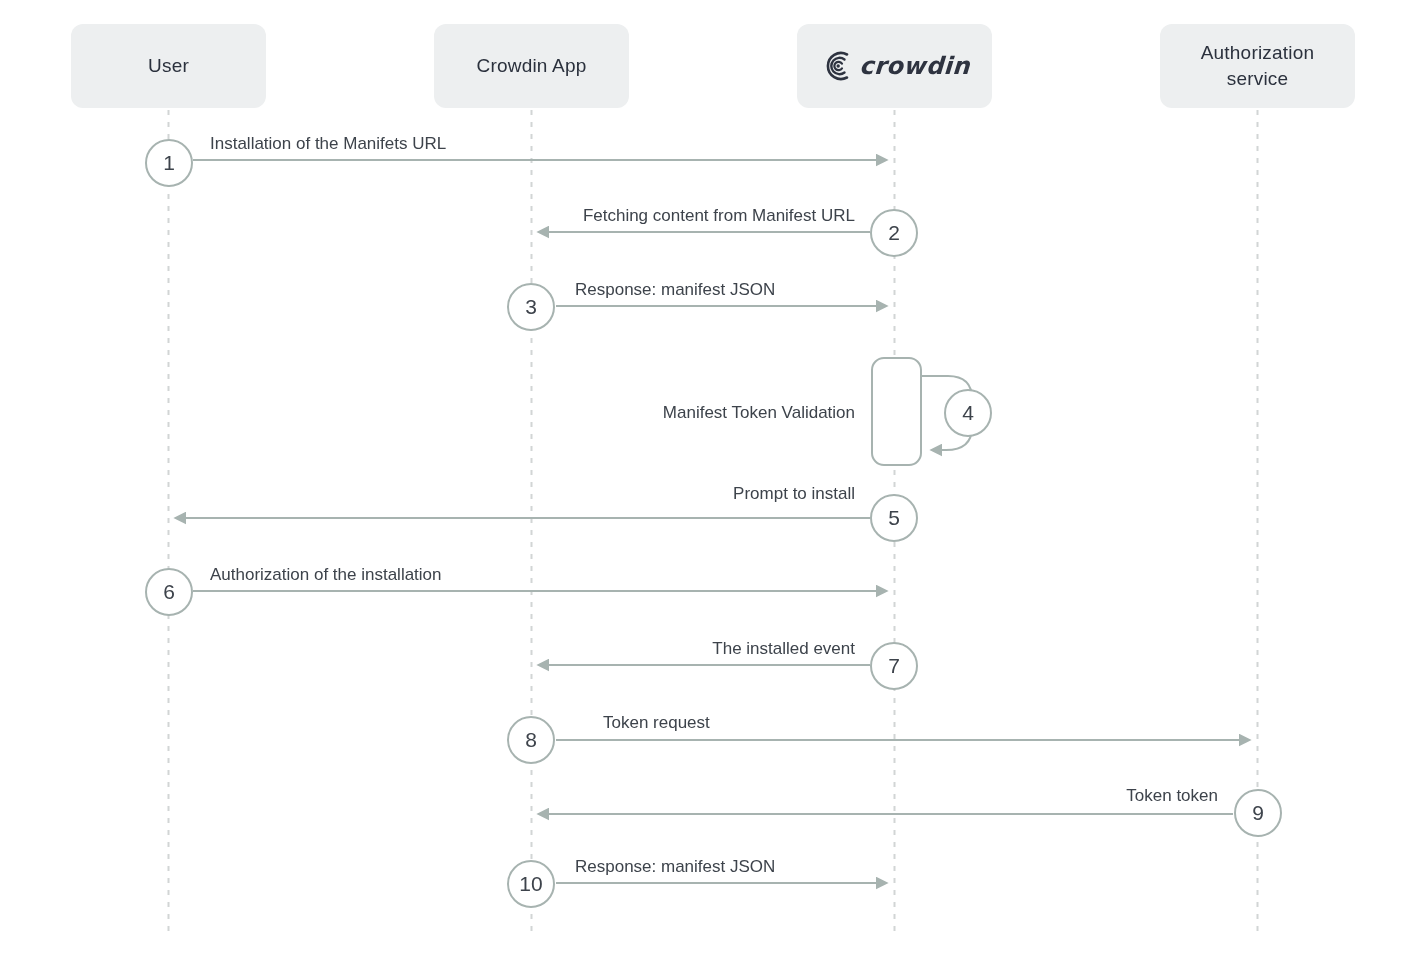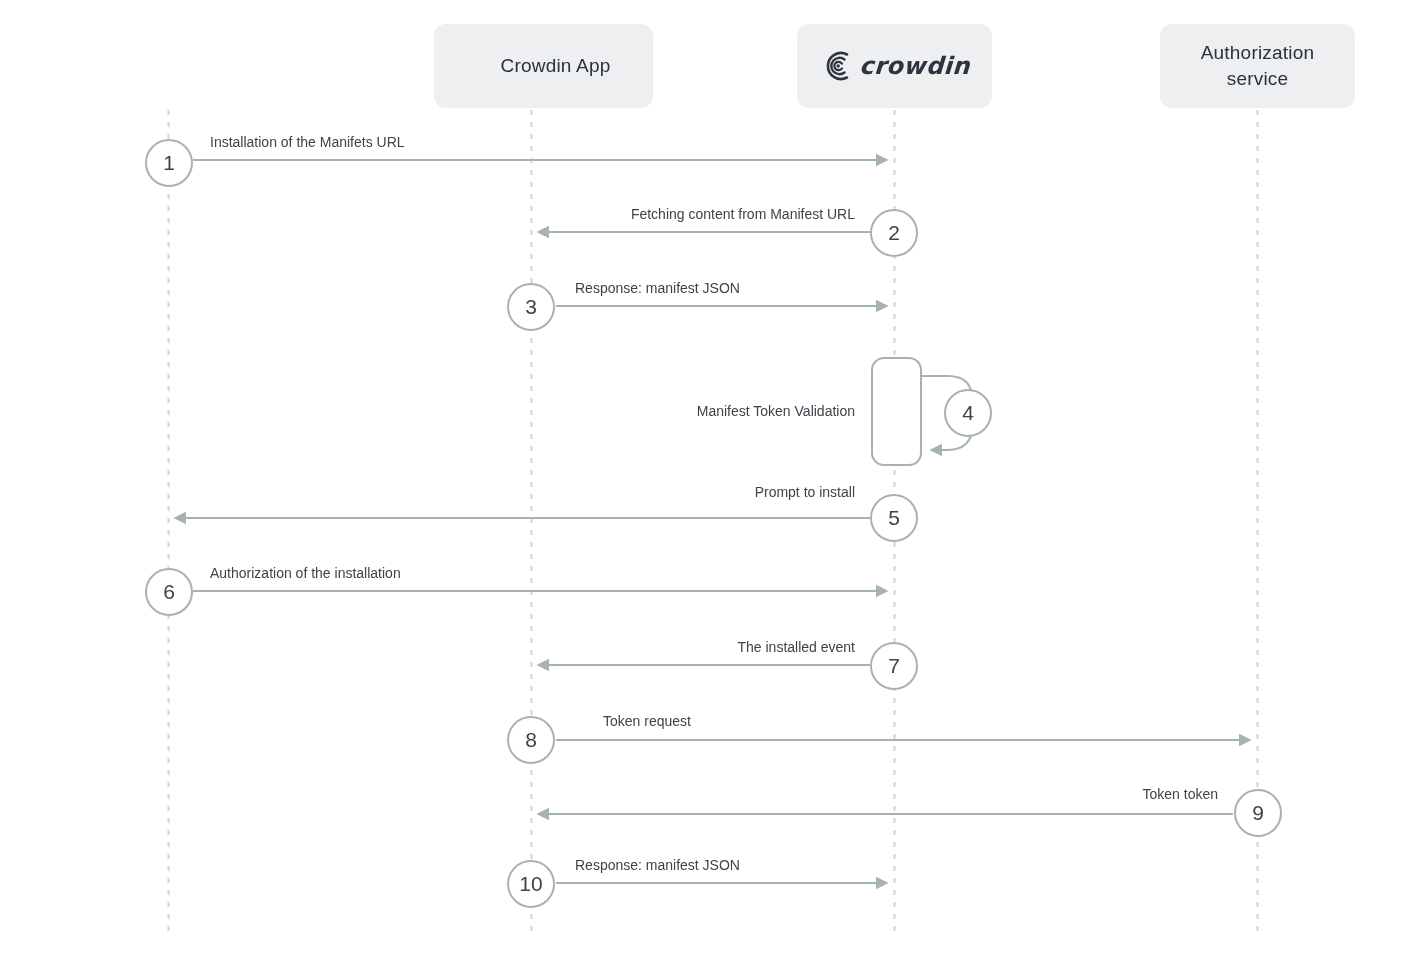--- a/index.html
+++ b/index.html
@@ -64,21 +64,21 @@
     box-sizing: border-box;
     display: flex;
     align-items: center;
     justify-content: center;
     font-size: 21px;
     color: #3d434b;
     z-index: 3;
   }
   .msg {
     position: absolute;
-    font-size: 14px;
+    font-size: 17px;
     color: #3d434b;
     white-space: nowrap;
     z-index: 2;
   }
   .msg.align-right {
     text-align: center;
   }
 </style>
 </head>
 <body>
@@ -105,22 +105,25 @@
     <path d="M 921 376 L 948 376 Q 972 376 972 399 L 972 427 Q 972 450 946 450 L 932 450" fill="none" stroke="#a7b3b0" stroke-width="2" marker-end="url(#arrow)"></path>
 
     <line x1="870" y1="518" x2="176" y2="518" stroke="#a7b3b0" stroke-width="2" marker-end="url(#arrow)"></line>
     <line x1="193" y1="591" x2="886" y2="591" stroke="#a7b3b0" stroke-width="2" marker-end="url(#arrow)"></line>
     <line x1="870" y1="665" x2="539" y2="665" stroke="#a7b3b0" stroke-width="2" marker-end="url(#arrow)"></line>
     <line x1="556" y1="740" x2="1249" y2="740" stroke="#a7b3b0" stroke-width="2" marker-end="url(#arrow)"></line>
     <line x1="1233" y1="814" x2="539" y2="814" stroke="#a7b3b0" stroke-width="2" marker-end="url(#arrow)"></line>
     <line x1="556" y1="883" x2="886" y2="883" stroke="#a7b3b0" stroke-width="2" marker-end="url(#arrow)"></line>
   </svg>
 
+  <div class="actor" style="left:71px;">
+    <span class="actor-label">User</span>
+  </div>
 
-  <div class="actor" style="left:434px;padding-left:24px;">
+  <div class="actor" style="left:434px;">
     <span class="actor-label">Crowdin App</span>
   </div>
 
   <div class="actor" style="left:797px;">
     <span class="logo">
       <span style="display:inline-flex;">
         <svg width="36" height="32" viewBox="0 0 36 32">
           <path d="M29 4.5 A 13 13 0 1 0 29 27.5" fill="none" stroke="#2e3340" stroke-width="2.6" stroke-linecap="round"></path>
           <path d="M26.5 9.5 A 8.2 8.2 0 1 0 26.5 22.5" fill="none" stroke="#2e3340" stroke-width="2.4" stroke-linecap="round"></path>
           <path d="M24 13.6 A 4.2 4.2 0 1 0 24 18.4" fill="none" stroke="#2e3340" stroke-width="2.2" stroke-linecap="round"></path>

